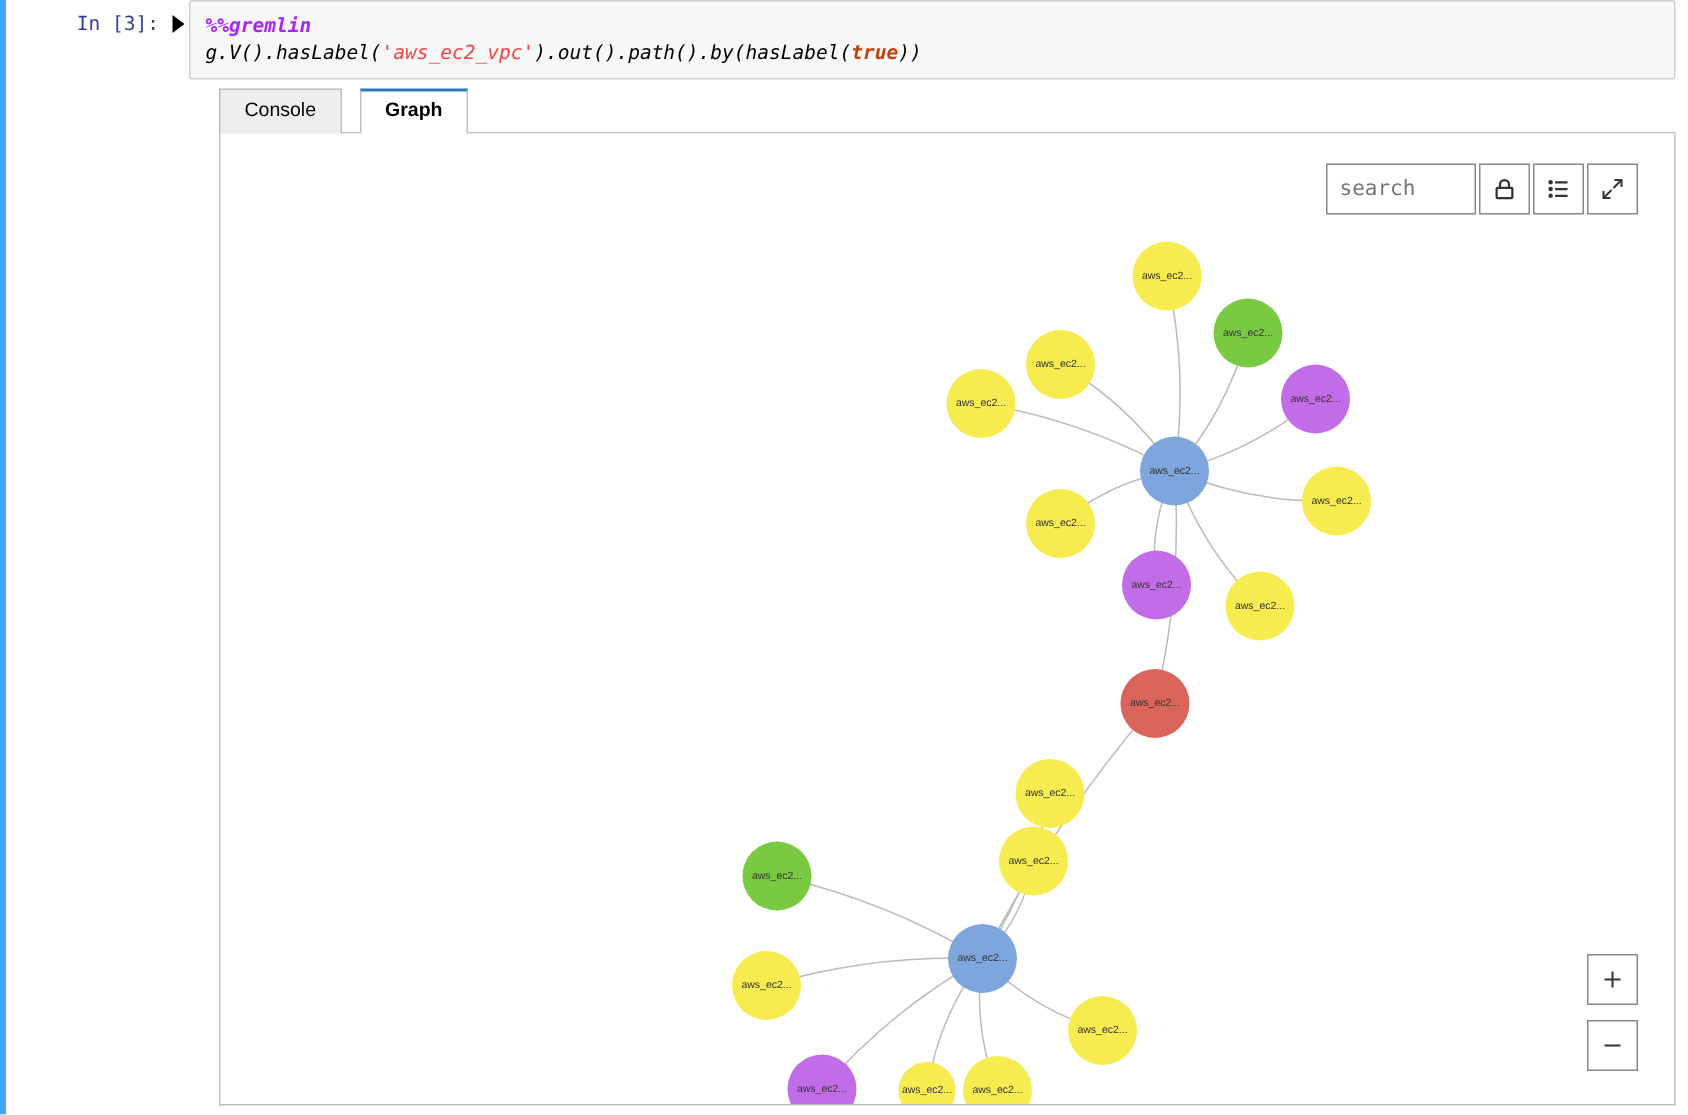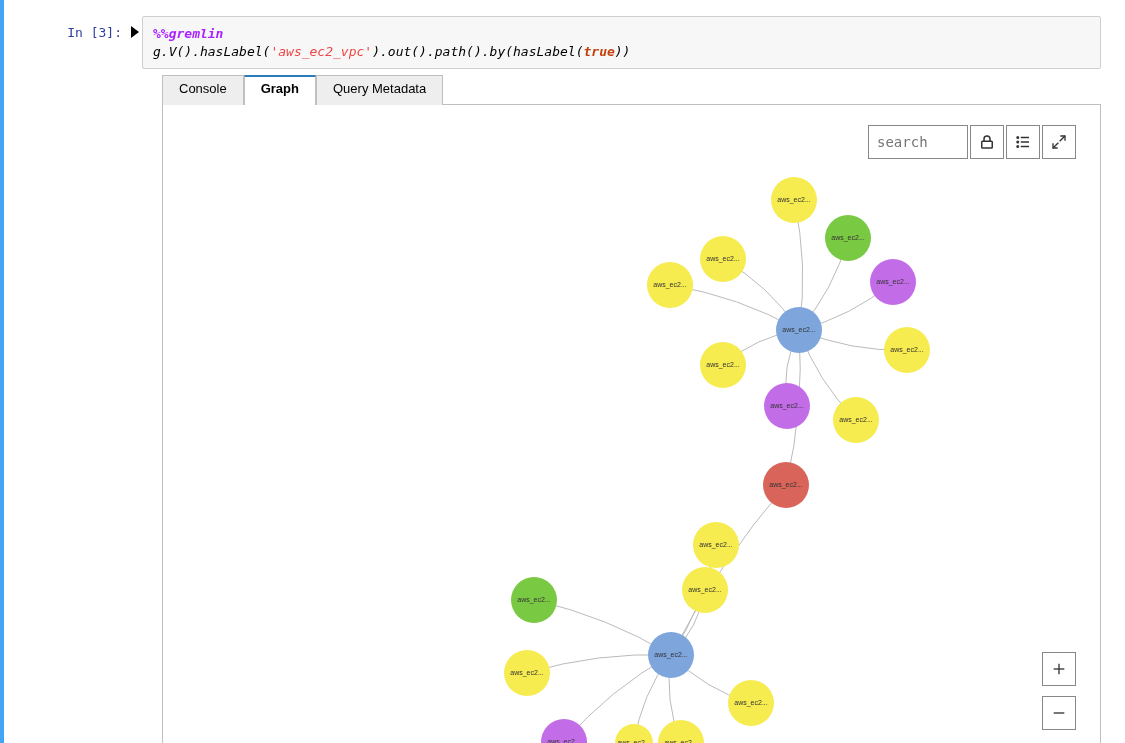--- a/index.html
+++ b/index.html
@@ -1,20 +1,20 @@
 <!DOCTYPE html>
 <html><head>
   <meta charset="utf-8">
   <style>
     * { box-sizing: border-box; margin: 0; padding: 0; }
     body { font-family: -apple-system, BlinkMacSystemFont, "Segoe UI", Helvetica, Arial, sans-serif; background: #fff; }
 
     .notebook-cell {
       border-left: 4px solid #42A5F5;
-      padding: 16px;
+      padding: 0;
       margin: 0;
       width: 1125px;
       height: 743px;
       overflow: hidden;
     }
     .code-area {
       display: flex;
       align-items: flex-start;
     }
     .prompt {
@@ -55,21 +55,21 @@
       border-bottom: 1px solid #bfbfbf;
       height: 30px;
     }
     .tab {
       border: 1px solid #bfbfbf;
       border-bottom: none;
       background: #eee;
       padding: 5px 16px 0;
       font-size: 13px;
       height: 30px;
-      margin-right: 0;
+      margin-right: 12px;
       cursor: pointer;
       position: relative;
     }
     .tab.active {
       background: #fff;
       border-top: 2px solid #2b7bb9;
       padding-top: 4px;
       font-weight: 600;
       z-index: 2;
       text-align: right;
@@ -151,21 +151,20 @@
     <div class="code-input">
       <span class="kw-magic"><span>%%gremlin</span></span><br>
       <span>g.V().hasLabel(</span><span class="kw-str">'aws_ec2_vpc'</span><span>).out().path().by(hasLabel(</span><span class="kw-bool">true</span><span>))</span>
     </div>
   </div>
 
   <div class="output-wrap">
     <div class="tabs-row">
       <div class="tab">Console</div>
       <div class="tab active">Graph</div>
-      <div class="tab">Query Metadata</div>
     </div>
 
     <div class="graph-pane">
 
       <svg class="graph">
           <path d="M 623 380 Q 641.458015336009 303.50293031850396 636 225" class="edge"></path>
           <path d="M 636 225 Q 645.4911340955757 159.53880253478556 631 95" class="edge"></path>
           <path d="M 636 225 Q 606.1919290061174 180.73117458500104 560 154" class="edge"></path>
           <path d="M 636 225 Q 575.4524658758195 191.16959782265067 507 180" class="edge"></path>
           <path d="M 636 225 Q 592.9803983709648 231.6002936055237 560 260" class="edge"></path>

